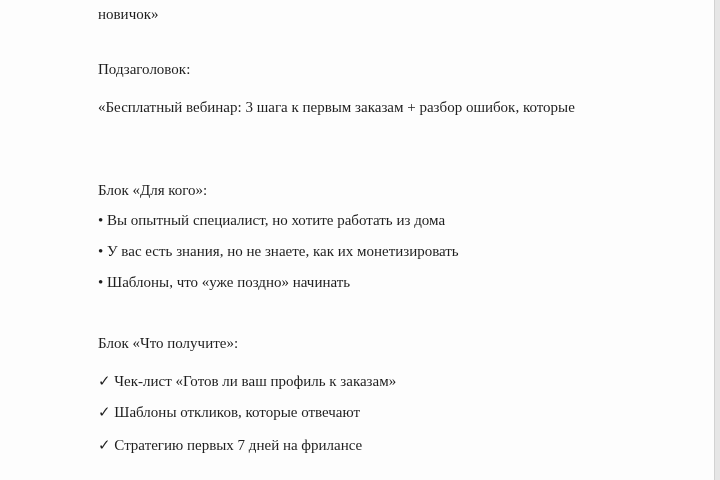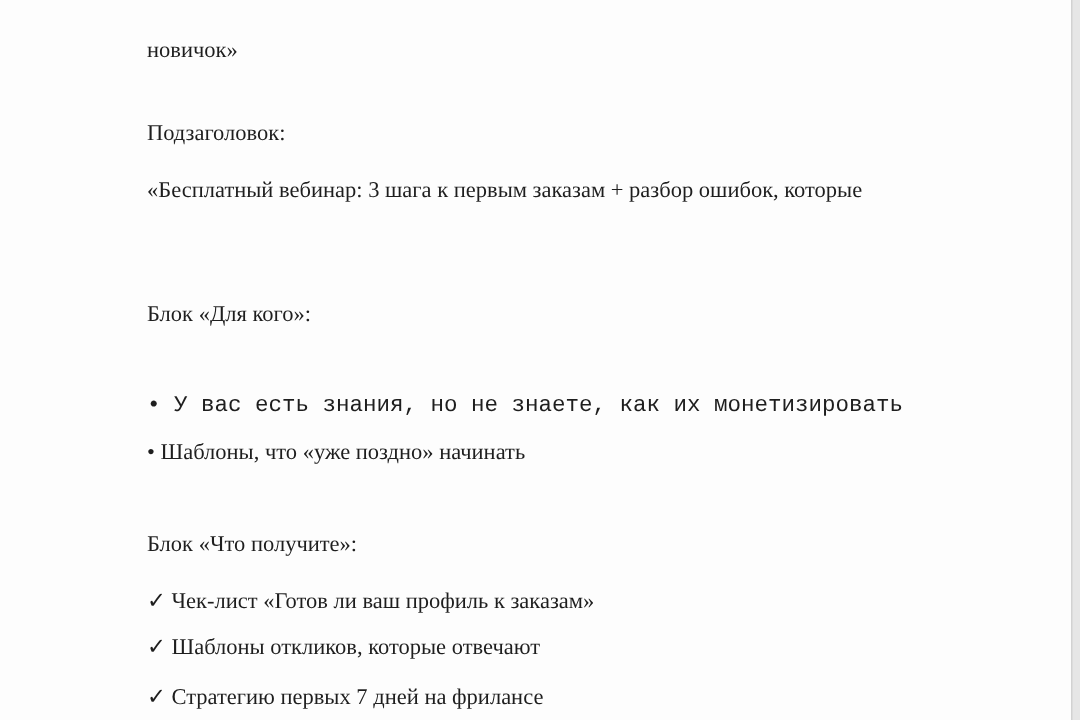--- a/index.html
+++ b/index.html
@@ -29,35 +29,35 @@
       height: 480px;
       background: #e6e6e6;
       border-left: 1px solid #d2d2d2;
       box-sizing: border-box;
     }
     .line {
       position: absolute;
       left: 98px;
       white-space: nowrap;
       line-height: 18px;
-      margin-top: 20px;
     }
   </style>
 </head>
 <body>
 
 <div class="page">
 
   <div class="line" style="top:5px;">новичок»</div>
 
   <div class="line" style="top:60px;">Подзаголовок:</div>
   <div class="line" style="top:98px;">«Бесплатный вебинар: 3 шага к первым заказам + разбор ошибок, которые</div>
 
   <div class="line" style="top:181px;text-align:right;">Блок «Для кого»:</div>
-  <div class="line" style="top:242px;font-family:Liberation Mono, monospace;">• У вас есть знания, но не знаете, как их монетизировать</div>
+  <div class="line" style="top:211px;">• Вы опытный специалист, но хотите работать из дома</div>
+  <div class="line" style="top:242px;">• У вас есть знания, но не знаете, как их монетизировать</div>
   <div class="line" style="top:273px;">• Шаблоны, что «уже поздно» начинать</div>
 
   <div class="line" style="top:334px;">Блок «Что получите»:</div>
   <div class="line" style="top:372px;">✓ Чек-лист «Готов ли ваш профиль к заказам»</div>
   <div class="line" style="top:403px;">✓ Шаблоны откликов, которые отвечают</div>
   <div class="line" style="top:436px;">✓ Стратегию первых 7 дней на фрилансе</div>
 
 </div>
 
 <div class="scroll-edge"></div>

